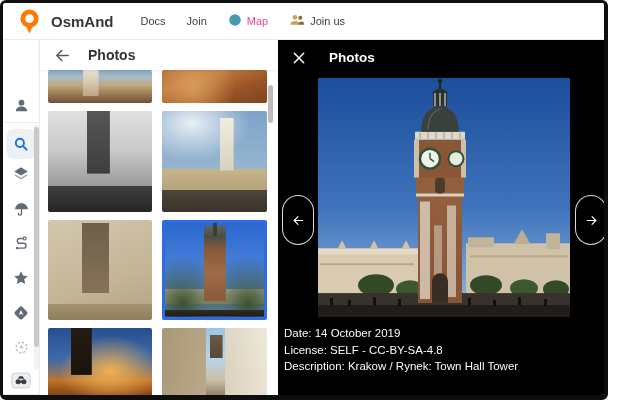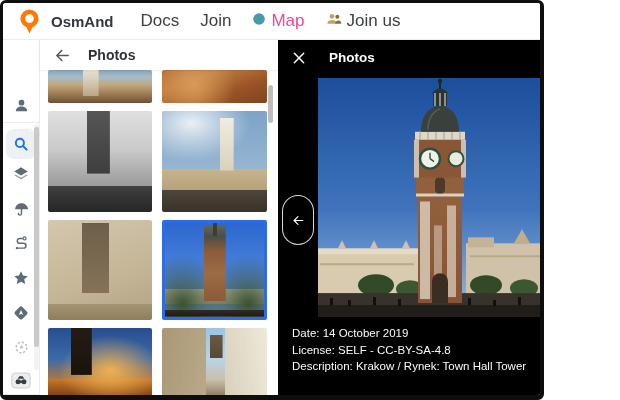--- a/index.html
+++ b/index.html
@@ -1,28 +1,28 @@
 <!DOCTYPE html>
 <html><head>
 <meta charset="utf-8">
 <style>
   html,body{margin:0;padding:0;background:#fff;}
   *{box-sizing:border-box;}
   .screen{
-    position:relative;width:544px;height:400px;
+    position:relative;width:608px;height:400px;
     border:3px solid #0e0e0e;border-bottom-width:5px;border-right-width:4px;
     border-radius:6px;background:#fff;overflow:hidden;
     font-family:"Liberation Sans",sans-serif;
   }
   
   .navbar{position:absolute;left:0;top:0;right:0;height:37px;background:#fff;
     border-bottom:1px solid #ececec;display:flex;align-items:center;padding-left:15px;}
   .brand-logo{display:flex;align-items:center;margin-right:10px;cursor:pointer;}
   .brand-name{font-size:15px;font-weight:bold;color:#33373c;margin-right:6px;}
-  .nav-link{display:flex;align-items:center;gap:5px;margin-left:21px;font-size:17px;
+  .nav-link{display:flex;align-items:center;gap:5px;margin-left:21px;font-size:11px;
     color:#3c4043;font-weight:500;cursor:pointer;white-space:nowrap;}
   .nav-link.active{color:#ec4899;}
   
   .sidebar{position:absolute;left:0;top:37px;bottom:0;width:37px;background:#fff;
     border-right:1px solid #ececec;}
   .side-ico{position:absolute;left:0;width:36px;height:26px;display:flex;
     align-items:center;justify-content:center;cursor:pointer;}
   .search-bg{position:absolute;left:3px;top:89px;width:30px;height:30px;border-radius:8px;
     background:#eef1f4;}
   .side-divider{position:absolute;left:0;width:36px;height:1px;background:#ececec;}
@@ -96,21 +96,21 @@
   .viewer{position:absolute;left:275px;top:37px;right:0;bottom:0;background:#000;color:#fff;}
   .viewer-header{position:absolute;left:14px;top:10px;display:flex;align-items:center;gap:23px;}
   .viewer-title{font-size:13.5px;font-weight:bold;color:#fff;}
   .close-btn{cursor:pointer;display:flex;align-items:center;}
   .main-photo{position:absolute;left:40px;top:38px;width:252px;height:239px;}
   .nav-pill{position:absolute;width:32px;height:50px;border:1.5px solid rgba(255,255,255,.85);
     border-radius:16px;display:flex;align-items:center;justify-content:center;cursor:pointer;
     background:rgba(0,0,0,.25);}
   .pill-prev{left:4px;top:155px;}
   .pill-next{left:297px;top:155px;}
-  .meta{position:absolute;left:14px;top:285px;font-size:11.5px;line-height:16.5px;color:#fbfbfb;}
+  .meta{position:absolute;left:6px;top:285px;font-size:11.5px;line-height:16.5px;color:#fbfbfb;}
 </style>
 </head>
 <body>
 
 <div class="screen">
 
   <div class="navbar">
     <span class="brand-logo">
       <svg width="23" height="27" viewBox="0 0 24 28">
         <circle cx="12" cy="11" r="7" fill="none" stroke="#ff7800" stroke-width="5"></circle>

